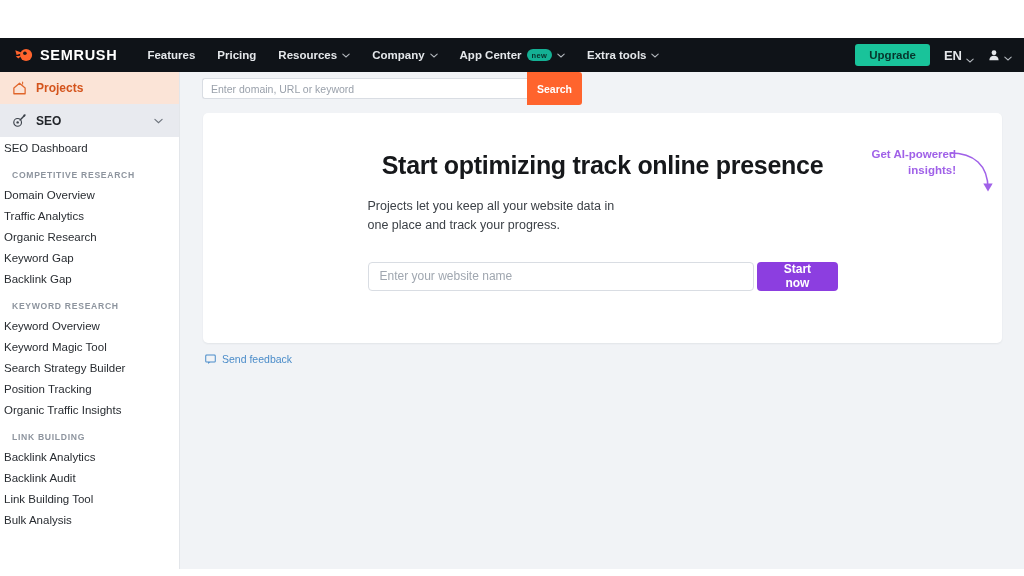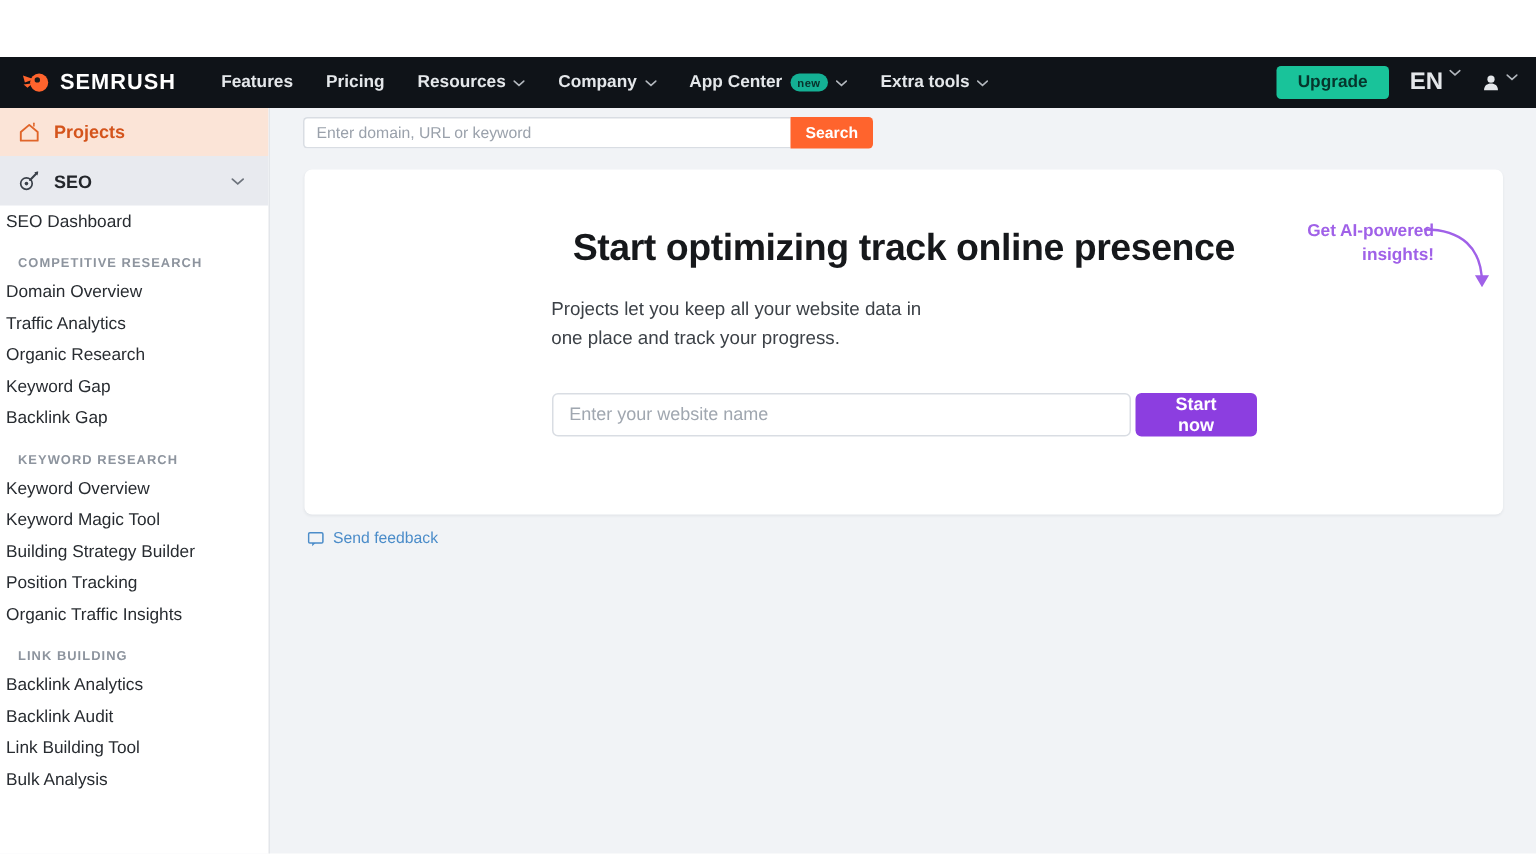--- a/index.html
+++ b/index.html
@@ -44,22 +44,22 @@
     display: flex; align-items: center; gap: 14px;
   }
   .btn-upgrade {
     background: #19c39a; color: #06352c;
     font-size: 11.5px; font-weight: bold;
     border: none; border-radius: 3px;
     padding: 5px 14px; cursor: pointer;
     font-family: inherit;
   }
   .lang, .account {
-    color: #e4e7ea; font-size: 16px; font-weight: bold;
-    display: flex; align-items: flex-start; gap: 4px; cursor: pointer;
+    color: #e4e7ea; font-size: 13px; font-weight: bold;
+    display: flex; align-items: flex-end; gap: 4px; cursor: pointer;
   }
   .user-glyph { width: 12px; height: 12px; display: block; }
 
   
   .app { display: flex; height: 497px; background: #f1f3f6; }
 
   
   .sidebar {
     width: 180px; flex: 0 0 180px;
     background: #ffffff;
@@ -105,21 +105,21 @@
     width: 325px; height: 21px;
     border: 1px solid #d9dde3; border-right: none;
     border-radius: 3px 0 0 3px;
     background: #ffffff;
     font-size: 10.5px; font-family: inherit;
     color: #23262b;
     padding: 0 8px; outline: none;
   }
   .search-input::placeholder { color: #9aa1ab; }
   .btn-search {
-    height: 21px;
+    height: 33px;
     background: #ff642d; color: #ffffff;
     border: none; border-radius: 0 3px 3px 0;
     font-size: 10.5px; font-weight: bold;
     padding: 0 10px; cursor: pointer;
     font-family: inherit;
   }
 
   .content { padding: 8px 22px 0 23px; }
 
   .card {
@@ -297,21 +297,21 @@
       </div>
 
     <div class="nav-group">KEYWORD RESEARCH</div>
     <div class="nav-item">
         <span>Keyword Overview</span>
       </div>
     <div class="nav-item">
         <span>Keyword Magic Tool</span>
       </div>
     <div class="nav-item">
-        <span>Building Strategy Builder</span>
+        <span>Search Strategy Builder</span>
       </div>
     <div class="nav-item">
         <span>Position Tracking</span>
       </div>
     <div class="nav-item">
         <span>Organic Traffic Insights</span>
       </div>
 
     <div class="nav-group">LINK BUILDING</div>
     <div class="nav-item">

